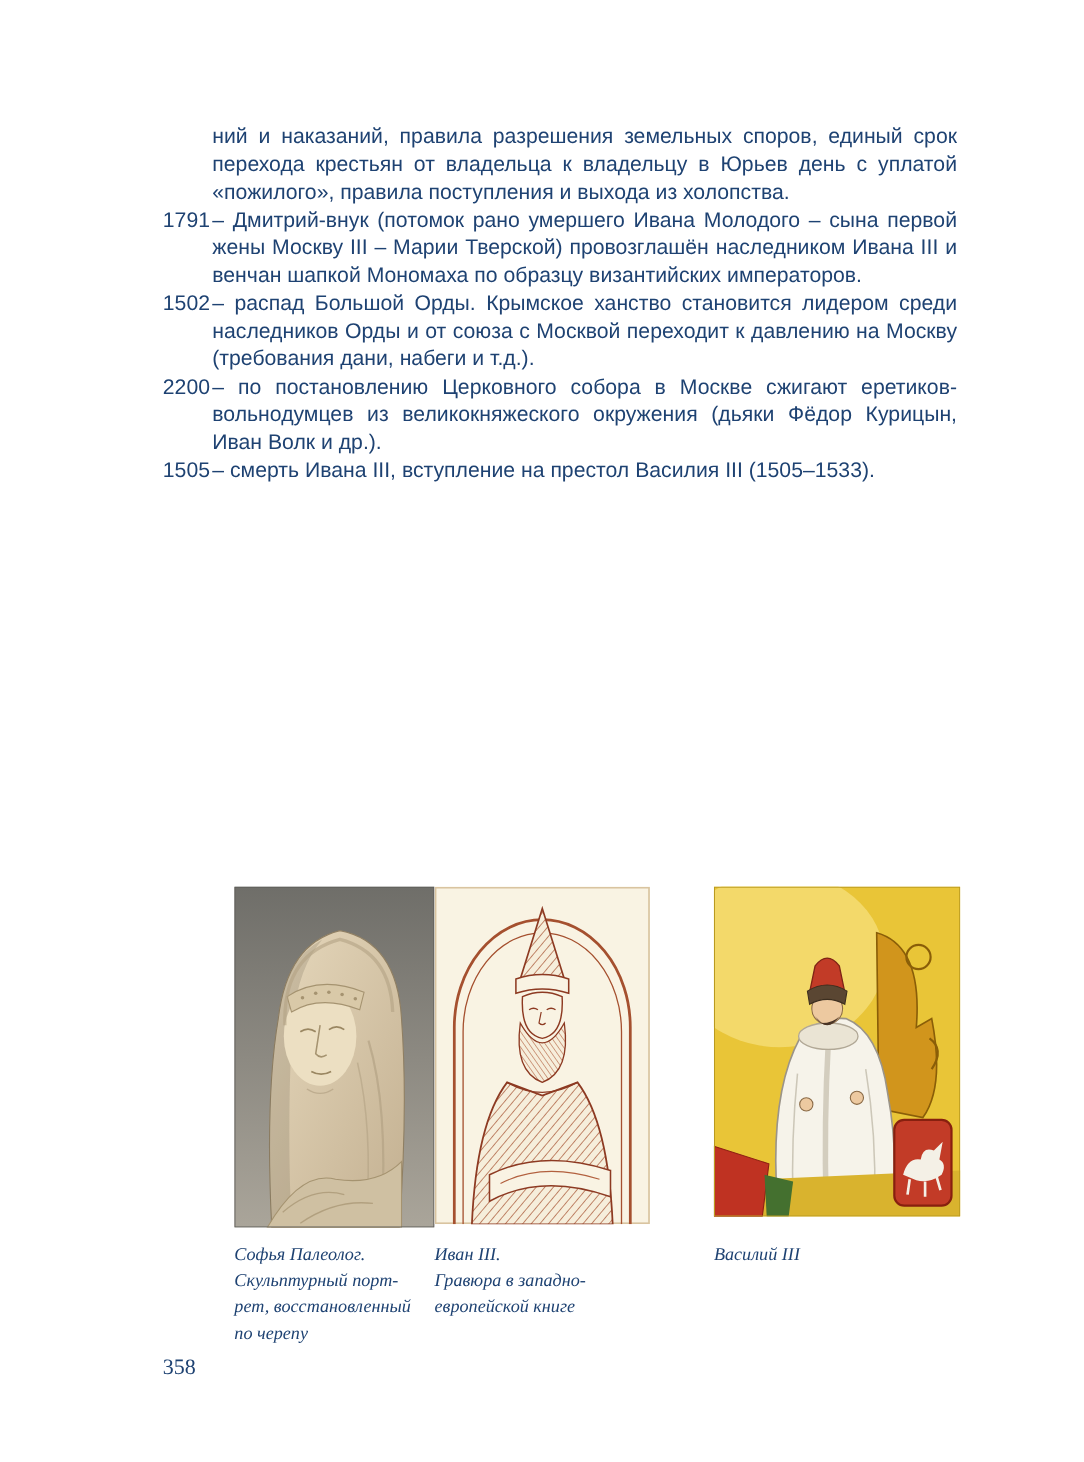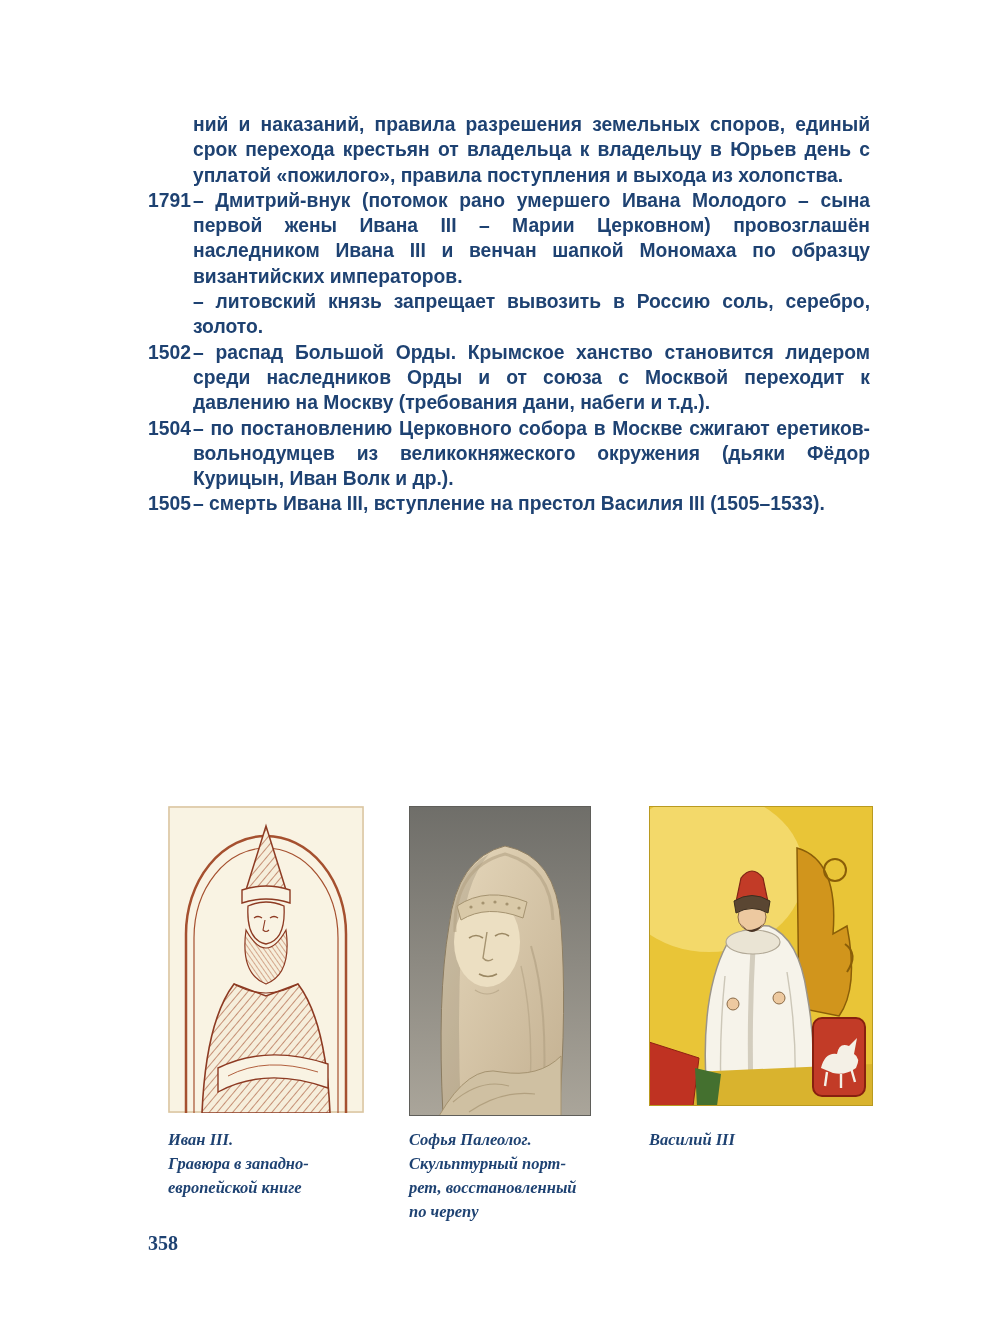--- a/index.html
+++ b/index.html
@@ -1,20 +1,20 @@
 <!DOCTYPE html>
 <html lang="ru"><head>
 <meta charset="utf-8">
 <style>
   html,body { margin:0; padding:0; }
   :root { --ink:#1e4272; --paper:#ffffff; }
   body { background:#ffffff; font-family:"Liberation Sans", sans-serif; }
   .page {
     position:relative; width:985px; height:1329px; background:var(--paper);
-    overflow:hidden; margin:0 auto; color:var(--ink);font-weight:bold;
+    overflow:hidden; margin:0 auto; color:var(--ink);
   }
   .text-block {
     position:absolute; left:148px; top:112px; width:722px;
     font-size:19.3px; line-height:25.3px; color:var(--ink);
   }
   .entry { position:relative; padding-left:45px; text-align:justify; }
   .entry .year { position:absolute; left:0; top:0; white-space:nowrap; }
   .figures {
     position:absolute; left:148px; top:806px; width:760px;
     display:flex; align-items:flex-start; padding-left:20px; box-sizing:border-box;
@@ -42,53 +42,100 @@
 
   <div class="text-block">
 
     <div class="entry">
       <span class="year"></span>
       <span class="entry-text">ний и наказаний, правила разрешения земельных споров, единый срок перехода крестьян от владельца к владельцу в Юрьев день с уплатой «пожилого», правила поступления и выхода из холопства.</span>
     </div>
 
     <div class="entry">
       <span class="year">1791</span>
-      <span class="entry-text">– Дмитрий-внук (потомок рано умершего Ивана Молодого – сына первой жены Ивана III – Марии Церковном) провозглашён наследником Ивана III и венчан шапкой Мономаха по образцу византийских императоров.</span>
-    </div>
-
-    <div class="entry">
-      <span class="year"></span>
-      <span class="entry-text">– литовский князь запрещает вывозить в Россию соль, серебро, золото.</span>
-    </div>
+      <span class="entry-text">– Дмитрий-внук (потомок рано умершего Ивана Молодого – сына первой жены Москву III – Марии Тверской) провозглашён наследником Ивана III и венчан шапкой Мономаха по образцу византийских императоров.</span>
+    </div>
+
 
 
     <div class="entry">
       <span class="year">1502</span>
     </div>
 
     <div class="entry">
       <span class="year"></span>
       <span class="entry-text">– распад Большой Орды. Крымское ханство становится лидером среди наследников Орды и от союза с Москвой переходит к давлению на Москву (требования дани, набеги и т.д.).</span>
     </div>
 
 
 
     <div class="entry">
-      <span class="year">1504</span>
+      <span class="year">2200</span>
       <span class="entry-text">– по постановлению Церковного собора в Москве сжигают еретиков-вольнодумцев из великокняжеского окружения (дьяки Фёдор Курицын, Иван Волк и др.).</span>
     </div>
 
     <div class="entry">
       <span class="year">1505</span>
       <span class="entry-text">– смерть Ивана III, вступление на престол Василия III (1505–1533).</span>
     </div>
 
   </div>
 
   <div class="figures">
+
+    <figure class="fig fig2">
+      <div class="imgbox">
+        <svg width="182" height="310" viewBox="0 0 182 310" xmlns="http://www.w3.org/2000/svg">
+          <defs>
+            <linearGradient id="spBg" x1="0" y1="0" x2="0" y2="1">
+              <stop offset="0" stop-color="#6f6e69"></stop>
+              <stop offset="1" stop-color="#aaa59a"></stop>
+            </linearGradient>
+            <linearGradient id="spStone" x1="0" y1="0" x2="1" y2="1">
+              <stop offset="0" stop-color="#e6d8bc"></stop>
+              <stop offset="1" stop-color="#c3b091"></stop>
+            </linearGradient>
+          </defs>
+          <rect width="182" height="310" fill="url(#spBg)"></rect>
+
+          <path d="M34,310 Q28,190 40,120 Q48,52 96,40 Q148,50 152,120 Q158,200 150,310 Z" fill="url(#spStone)" stroke="#8f7f63" stroke-width="1"></path>
+
+          <path d="M34,310 Q28,190 40,120 Q46,66 80,48 Q54,78 52,140 Q48,220 52,310 Z" fill="#6e6450" opacity="0.22"></path>
+
+          <ellipse cx="78" cy="136" rx="33" ry="45" fill="#ecdfc2"></ellipse>
+
+          <path d="M48,100 Q78,80 118,96 L114,112 Q78,98 52,114 Z" fill="#d9c9a8" stroke="#a59370" stroke-width="1"></path>
+          <circle cx="62" cy="101" r="1.6" fill="#a59370"></circle>
+          <circle cx="74" cy="97" r="1.6" fill="#a59370"></circle>
+          <circle cx="86" cy="96" r="1.6" fill="#a59370"></circle>
+          <circle cx="98" cy="98" r="1.6" fill="#a59370"></circle>
+          <circle cx="110" cy="102" r="1.6" fill="#a59370"></circle>
+
+          <path d="M60,132 q7,-5 14,0" fill="none" stroke="#9a8762" stroke-width="1.6"></path>
+          <path d="M86,130 q7,-5 14,0" fill="none" stroke="#9a8762" stroke-width="1.6"></path>
+          <path d="M78,126 L74,152 Q78,157 84,153" fill="none" stroke="#a59370" stroke-width="1.4"></path>
+          <path d="M70,168 q9,5 18,0" fill="none" stroke="#9a8762" stroke-width="1.6"></path>
+          <path d="M66,184 q12,8 24,0" fill="none" stroke="#b3a284" stroke-width="1.2" opacity="0.7"></path>
+
+          <path d="M46,126 Q44,62 96,48 Q142,60 144,114" fill="none" stroke="#b3a284" stroke-width="3" opacity="0.6"></path>
+
+          <path d="M122,140 Q140,200 134,300" fill="none" stroke="#b3a284" stroke-width="2" opacity="0.7"></path>
+          <path d="M112,160 Q126,220 120,300" fill="none" stroke="#b3a284" stroke-width="1.4" opacity="0.6"></path>
+
+          <path d="M30,310 Q60,258 92,266 Q130,272 152,250 L152,310 Z" fill="#cfc0a2" stroke="#a59370" stroke-width="1"></path>
+          <path d="M44,296 Q72,272 100,280" fill="none" stroke="#a59370" stroke-width="1.2" opacity="0.7"></path>
+          <path d="M60,306 Q92,284 126,288" fill="none" stroke="#a59370" stroke-width="1.2" opacity="0.7"></path>
+          <rect x="0.5" y="0.5" width="181" height="309" fill="none" stroke="#5f5e5a" stroke-width="1"></rect>
+        </svg>
+      </div>
+      <figcaption class="caption">Софья Палеолог.
+Скульптурный порт-
+рет, восстановленный
+по черепу</figcaption>
+    </figure>
 
     <figure class="fig fig1">
       <div class="imgbox">
         <svg width="196" height="307" viewBox="0 0 196 307" xmlns="http://www.w3.org/2000/svg">
           <defs>
             <pattern id="ivHatch" width="6" height="6" patternUnits="userSpaceOnUse" patternTransform="rotate(40)">
               <rect width="6" height="6" fill="#f6eedb"></rect>
               <line x1="0" y1="0" x2="0" y2="6" stroke="#a5502f" stroke-width="1.2"></line>
             </pattern>
             <pattern id="ivHatch2" width="4" height="4" patternUnits="userSpaceOnUse" patternTransform="rotate(-35)">
@@ -117,71 +164,20 @@
 
           <path d="M50,262 Q98,238 160,258 L160,282 Q98,260 50,286 Z" fill="#f9f3e3" stroke="#8d3a22" stroke-width="1.4"></path>
           <path d="M60,270 Q98,250 150,266" fill="none" stroke="#b2603e" stroke-width="1"></path>
         </svg>
       </div>
       <figcaption class="caption">Иван III.
 Гравюра в западно-
 европейской книге</figcaption>
     </figure>
 
-    <figure class="fig fig2">
-      <div class="imgbox">
-        <svg width="182" height="310" viewBox="0 0 182 310" xmlns="http://www.w3.org/2000/svg">
-          <defs>
-            <linearGradient id="spBg" x1="0" y1="0" x2="0" y2="1">
-              <stop offset="0" stop-color="#6f6e69"></stop>
-              <stop offset="1" stop-color="#aaa59a"></stop>
-            </linearGradient>
-            <linearGradient id="spStone" x1="0" y1="0" x2="1" y2="1">
-              <stop offset="0" stop-color="#e6d8bc"></stop>
-              <stop offset="1" stop-color="#c3b091"></stop>
-            </linearGradient>
-          </defs>
-          <rect width="182" height="310" fill="url(#spBg)"></rect>
-
-          <path d="M34,310 Q28,190 40,120 Q48,52 96,40 Q148,50 152,120 Q158,200 150,310 Z" fill="url(#spStone)" stroke="#8f7f63" stroke-width="1"></path>
-
-          <path d="M34,310 Q28,190 40,120 Q46,66 80,48 Q54,78 52,140 Q48,220 52,310 Z" fill="#6e6450" opacity="0.22"></path>
-
-          <ellipse cx="78" cy="136" rx="33" ry="45" fill="#ecdfc2"></ellipse>
-
-          <path d="M48,100 Q78,80 118,96 L114,112 Q78,98 52,114 Z" fill="#d9c9a8" stroke="#a59370" stroke-width="1"></path>
-          <circle cx="62" cy="101" r="1.6" fill="#a59370"></circle>
-          <circle cx="74" cy="97" r="1.6" fill="#a59370"></circle>
-          <circle cx="86" cy="96" r="1.6" fill="#a59370"></circle>
-          <circle cx="98" cy="98" r="1.6" fill="#a59370"></circle>
-          <circle cx="110" cy="102" r="1.6" fill="#a59370"></circle>
-
-          <path d="M60,132 q7,-5 14,0" fill="none" stroke="#9a8762" stroke-width="1.6"></path>
-          <path d="M86,130 q7,-5 14,0" fill="none" stroke="#9a8762" stroke-width="1.6"></path>
-          <path d="M78,126 L74,152 Q78,157 84,153" fill="none" stroke="#a59370" stroke-width="1.4"></path>
-          <path d="M70,168 q9,5 18,0" fill="none" stroke="#9a8762" stroke-width="1.6"></path>
-          <path d="M66,184 q12,8 24,0" fill="none" stroke="#b3a284" stroke-width="1.2" opacity="0.7"></path>
-
-          <path d="M46,126 Q44,62 96,48 Q142,60 144,114" fill="none" stroke="#b3a284" stroke-width="3" opacity="0.6"></path>
-
-          <path d="M122,140 Q140,200 134,300" fill="none" stroke="#b3a284" stroke-width="2" opacity="0.7"></path>
-          <path d="M112,160 Q126,220 120,300" fill="none" stroke="#b3a284" stroke-width="1.4" opacity="0.6"></path>
-
-          <path d="M30,310 Q60,258 92,266 Q130,272 152,250 L152,310 Z" fill="#cfc0a2" stroke="#a59370" stroke-width="1"></path>
-          <path d="M44,296 Q72,272 100,280" fill="none" stroke="#a59370" stroke-width="1.2" opacity="0.7"></path>
-          <path d="M60,306 Q92,284 126,288" fill="none" stroke="#a59370" stroke-width="1.2" opacity="0.7"></path>
-          <rect x="0.5" y="0.5" width="181" height="309" fill="none" stroke="#5f5e5a" stroke-width="1"></rect>
-        </svg>
-      </div>
-      <figcaption class="caption">Софья Палеолог.
-Скульптурный порт-
-рет, восстановленный
-по черепу</figcaption>
-    </figure>
-
     <figure class="fig fig3">
       <div class="imgbox">
         <svg width="224" height="300" viewBox="0 0 224 300" xmlns="http://www.w3.org/2000/svg">
           <rect width="224" height="300" fill="#e9c537"></rect>
           <ellipse cx="60" cy="66" rx="95" ry="80" fill="#f6df7c" opacity="0.75"></ellipse>
 
           <path d="M148,42 Q190,54 184,128 L198,120 Q210,182 190,210 L150,202 Z" fill="#d1951c" stroke="#8a5e08" stroke-width="1.5"></path>
           <circle cx="186" cy="64" r="11" fill="none" stroke="#8a5e08" stroke-width="2"></circle>
           <path d="M196,138 q14,10 2,28" fill="none" stroke="#8a5e08" stroke-width="2"></path>
 

